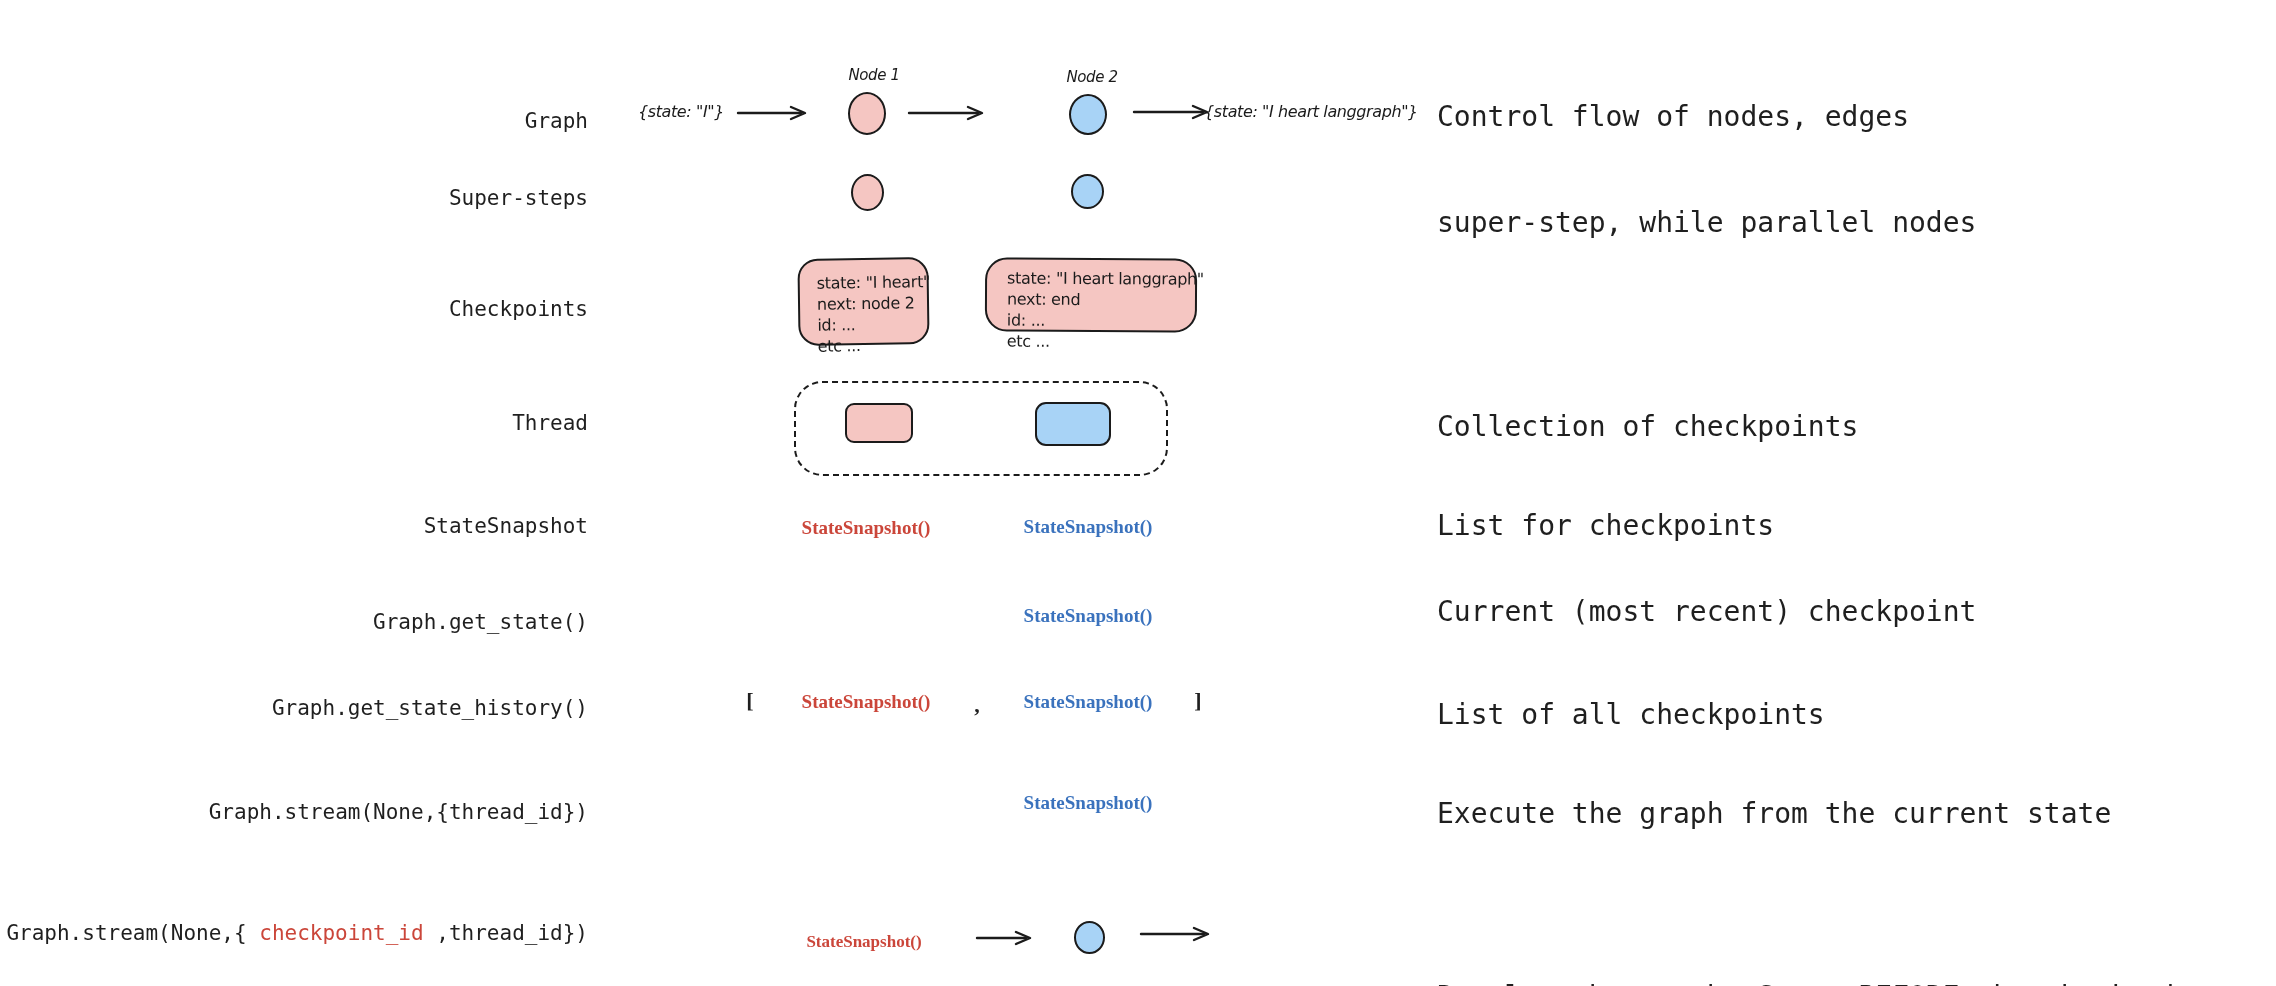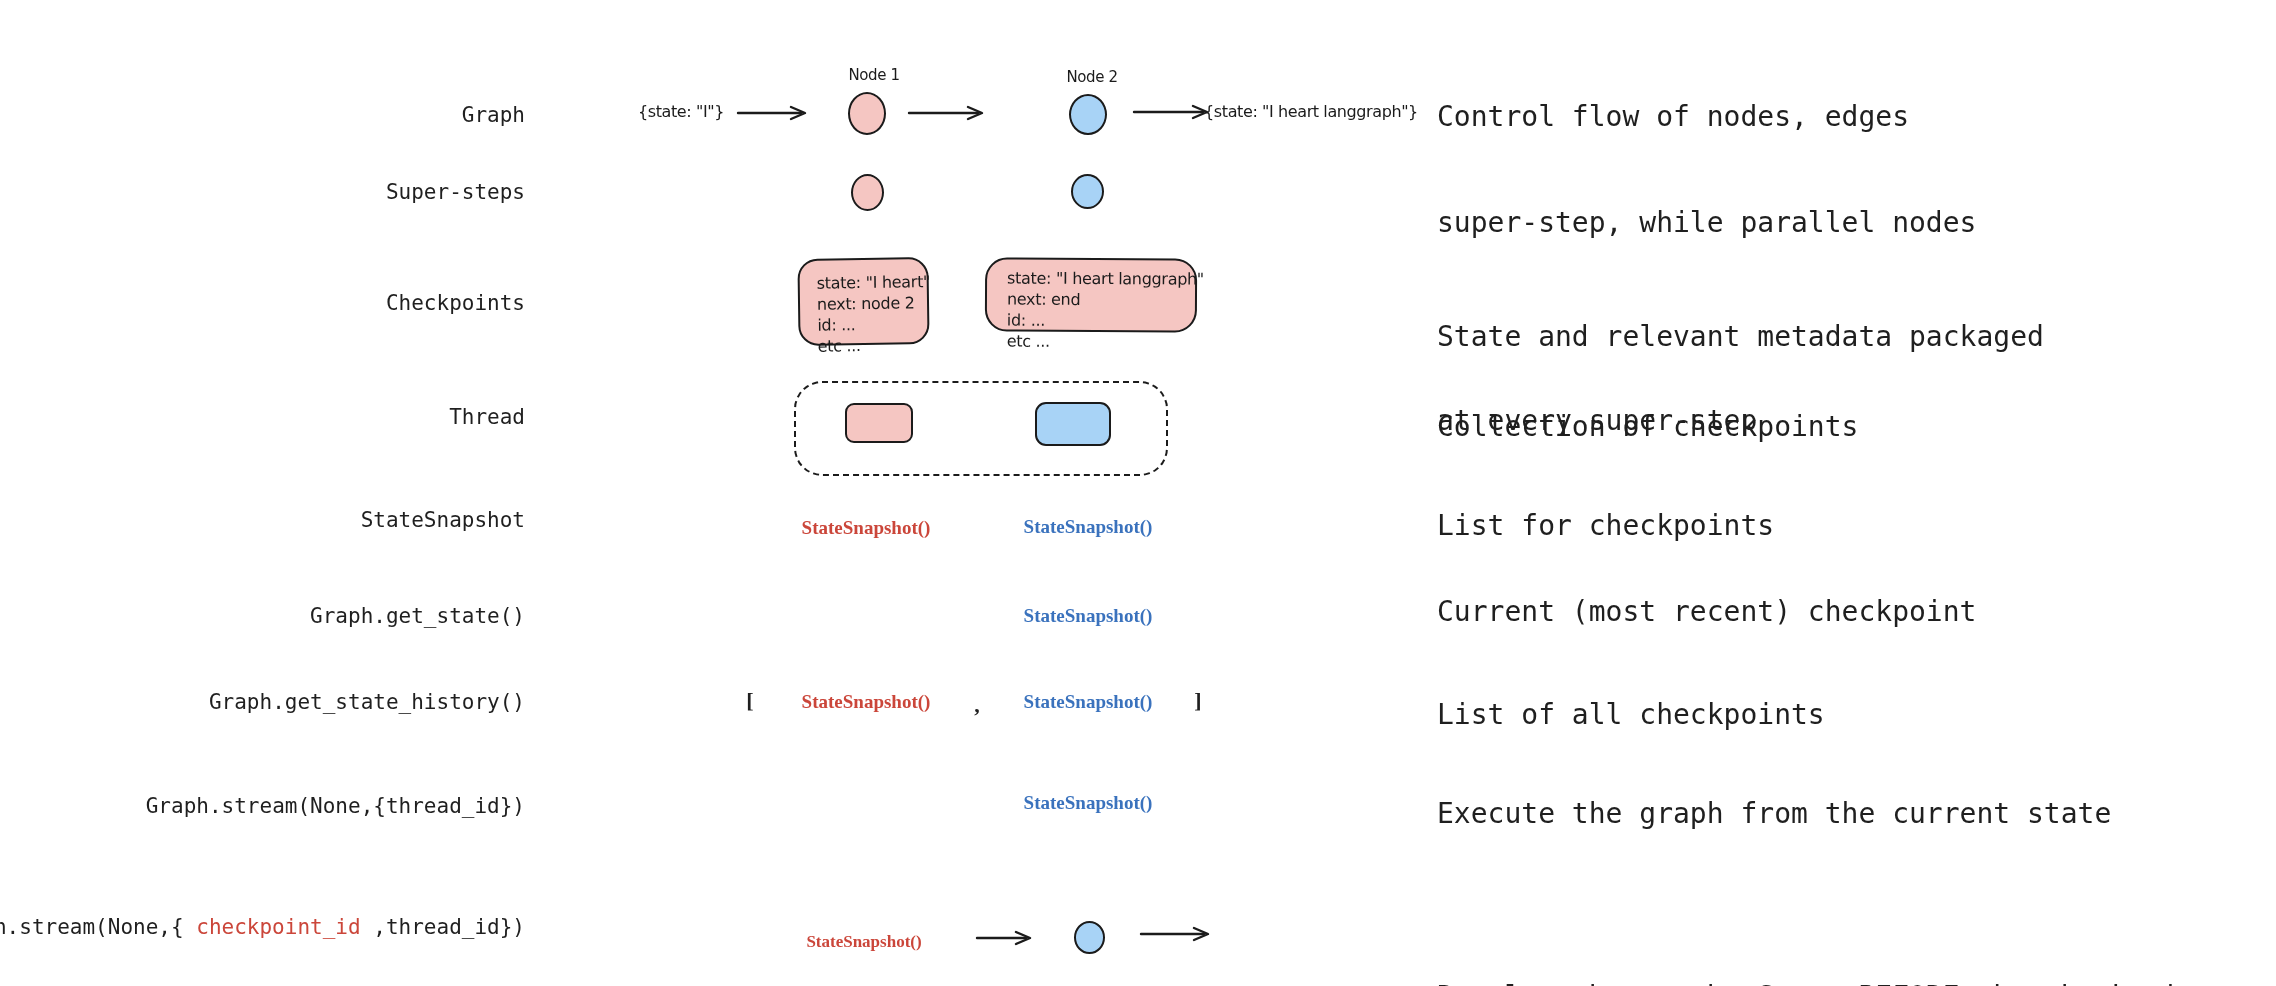--- a/index.html
+++ b/index.html
@@ -2,24 +2,24 @@
 <html style="--background: #ffffff; --ink: #1b1b1b; --node-pink-fill: #f5c6c2; --node-blue-fill: #a8d3f6; --code-red: #cb463a; --code-blue: #3a72bd; --text-dark: #1f1f1f;"><head>
 <meta charset="utf-8">
 <style>
   :root{
     --background:#ffffff; --ink:#1b1b1b; --node-pink-fill:#f5c6c2; --node-blue-fill:#a8d3f6;
     --code-red:#cb463a; --code-blue:#3a72bd; --text-dark:#1f1f1f;
   }
   html,body{margin:0;padding:0;background:var(--background);}
   .canvas{position:relative;width:2276px;height:986px;background:var(--background);
           font-family:"DejaVu Sans Mono","Liberation Mono",monospace;color:var(--text-dark);overflow:hidden;}
-  .label{position:absolute;right:1751px;font-size:21px;line-height:26px;white-space:pre;text-align:right;color:var(--text-dark);}
+  .label{position:absolute;right:1688px;font-size:21px;line-height:26px;white-space:pre;text-align:right;color:var(--text-dark);margin-top:6px;}
   .desc{position:absolute;left:1437px;font-size:28px;line-height:28px;white-space:pre;color:var(--text-dark);}
   .hand{position:absolute;font-family:"DejaVu Sans","Liberation Sans",sans-serif;
-        font-size:16px;letter-spacing:-0.4px;color:var(--ink);white-space:pre;transform:translateX(-50%);}
+        font-size:16px;letter-spacing:-0.4px;color:var(--ink);white-space:pre;transform:translateX(-50%);font-style:italic;}
   .hand.small{font-size:15px;}
   .node{position:absolute;box-sizing:border-box;border:2.5px solid var(--ink);border-radius:50%;}
   .pinkfill{background:var(--node-pink-fill);}
   .bluefill{background:var(--node-blue-fill);}
   .chkbox{position:absolute;box-sizing:border-box;border:2.5px solid var(--ink);background:var(--node-pink-fill);}
   .chkbox .line{font-family:"DejaVu Sans","Liberation Sans",sans-serif;font-size:16px;line-height:21px;
                 letter-spacing:-0.3px;white-space:pre;color:var(--ink);}
   .thread-outline{position:absolute;box-sizing:border-box;border:2.2px dashed var(--ink);border-radius:28px;}
   .mini{position:absolute;box-sizing:border-box;border:2.5px solid var(--ink);}
   .tok{position:absolute;font-size:19px;font-weight:bold;white-space:pre;transform:translateX(-50%);font-family:Liberation Serif, serif;}
@@ -70,24 +70,20 @@
     <div class="line">next: node 2</div>
     <div class="line">id: ...</div>
     <div class="line">etc ...</div>
   </div>
   <div class="chkbox bluefill" style="left:985px;top:258px;width:212px;height:74px;border-radius:22px;padding:8px 0 0 20px;transform:rotate(0.3deg)">
     <div class="line">state: "I heart langgraph"</div>
     <div class="line">next: end</div>
     <div class="line">id: ...</div>
     <div class="line">etc ...</div>
   </div>
-  <div class="desc" style="top:267px">
-    <div>State and relevant metadata packaged</div>
-    <div>at every super-step</div>
-  </div>
 
   <div class="label" style="top:404px">Thread</div>
   <div class="thread-outline" style="left:794px;top:381px;width:374px;height:95px"></div>
   <div class="mini pinkfill" style="left:845px;top:403px;width:68px;height:40px;border-radius:9px"></div>
   <div class="mini bluefill" style="left:1035px;top:402px;width:76px;height:44px;border-radius:11px"></div>
   <div class="desc" style="top:413px">Collection of checkpoints</div>
 
   <div class="label" style="top:507px">StateSnapshot</div>
   <div class="tok red" style="left:866px;top:517px">StateSnapshot()</div>
   <div class="tok blue" style="left:1088px;top:516px">StateSnapshot()</div>

